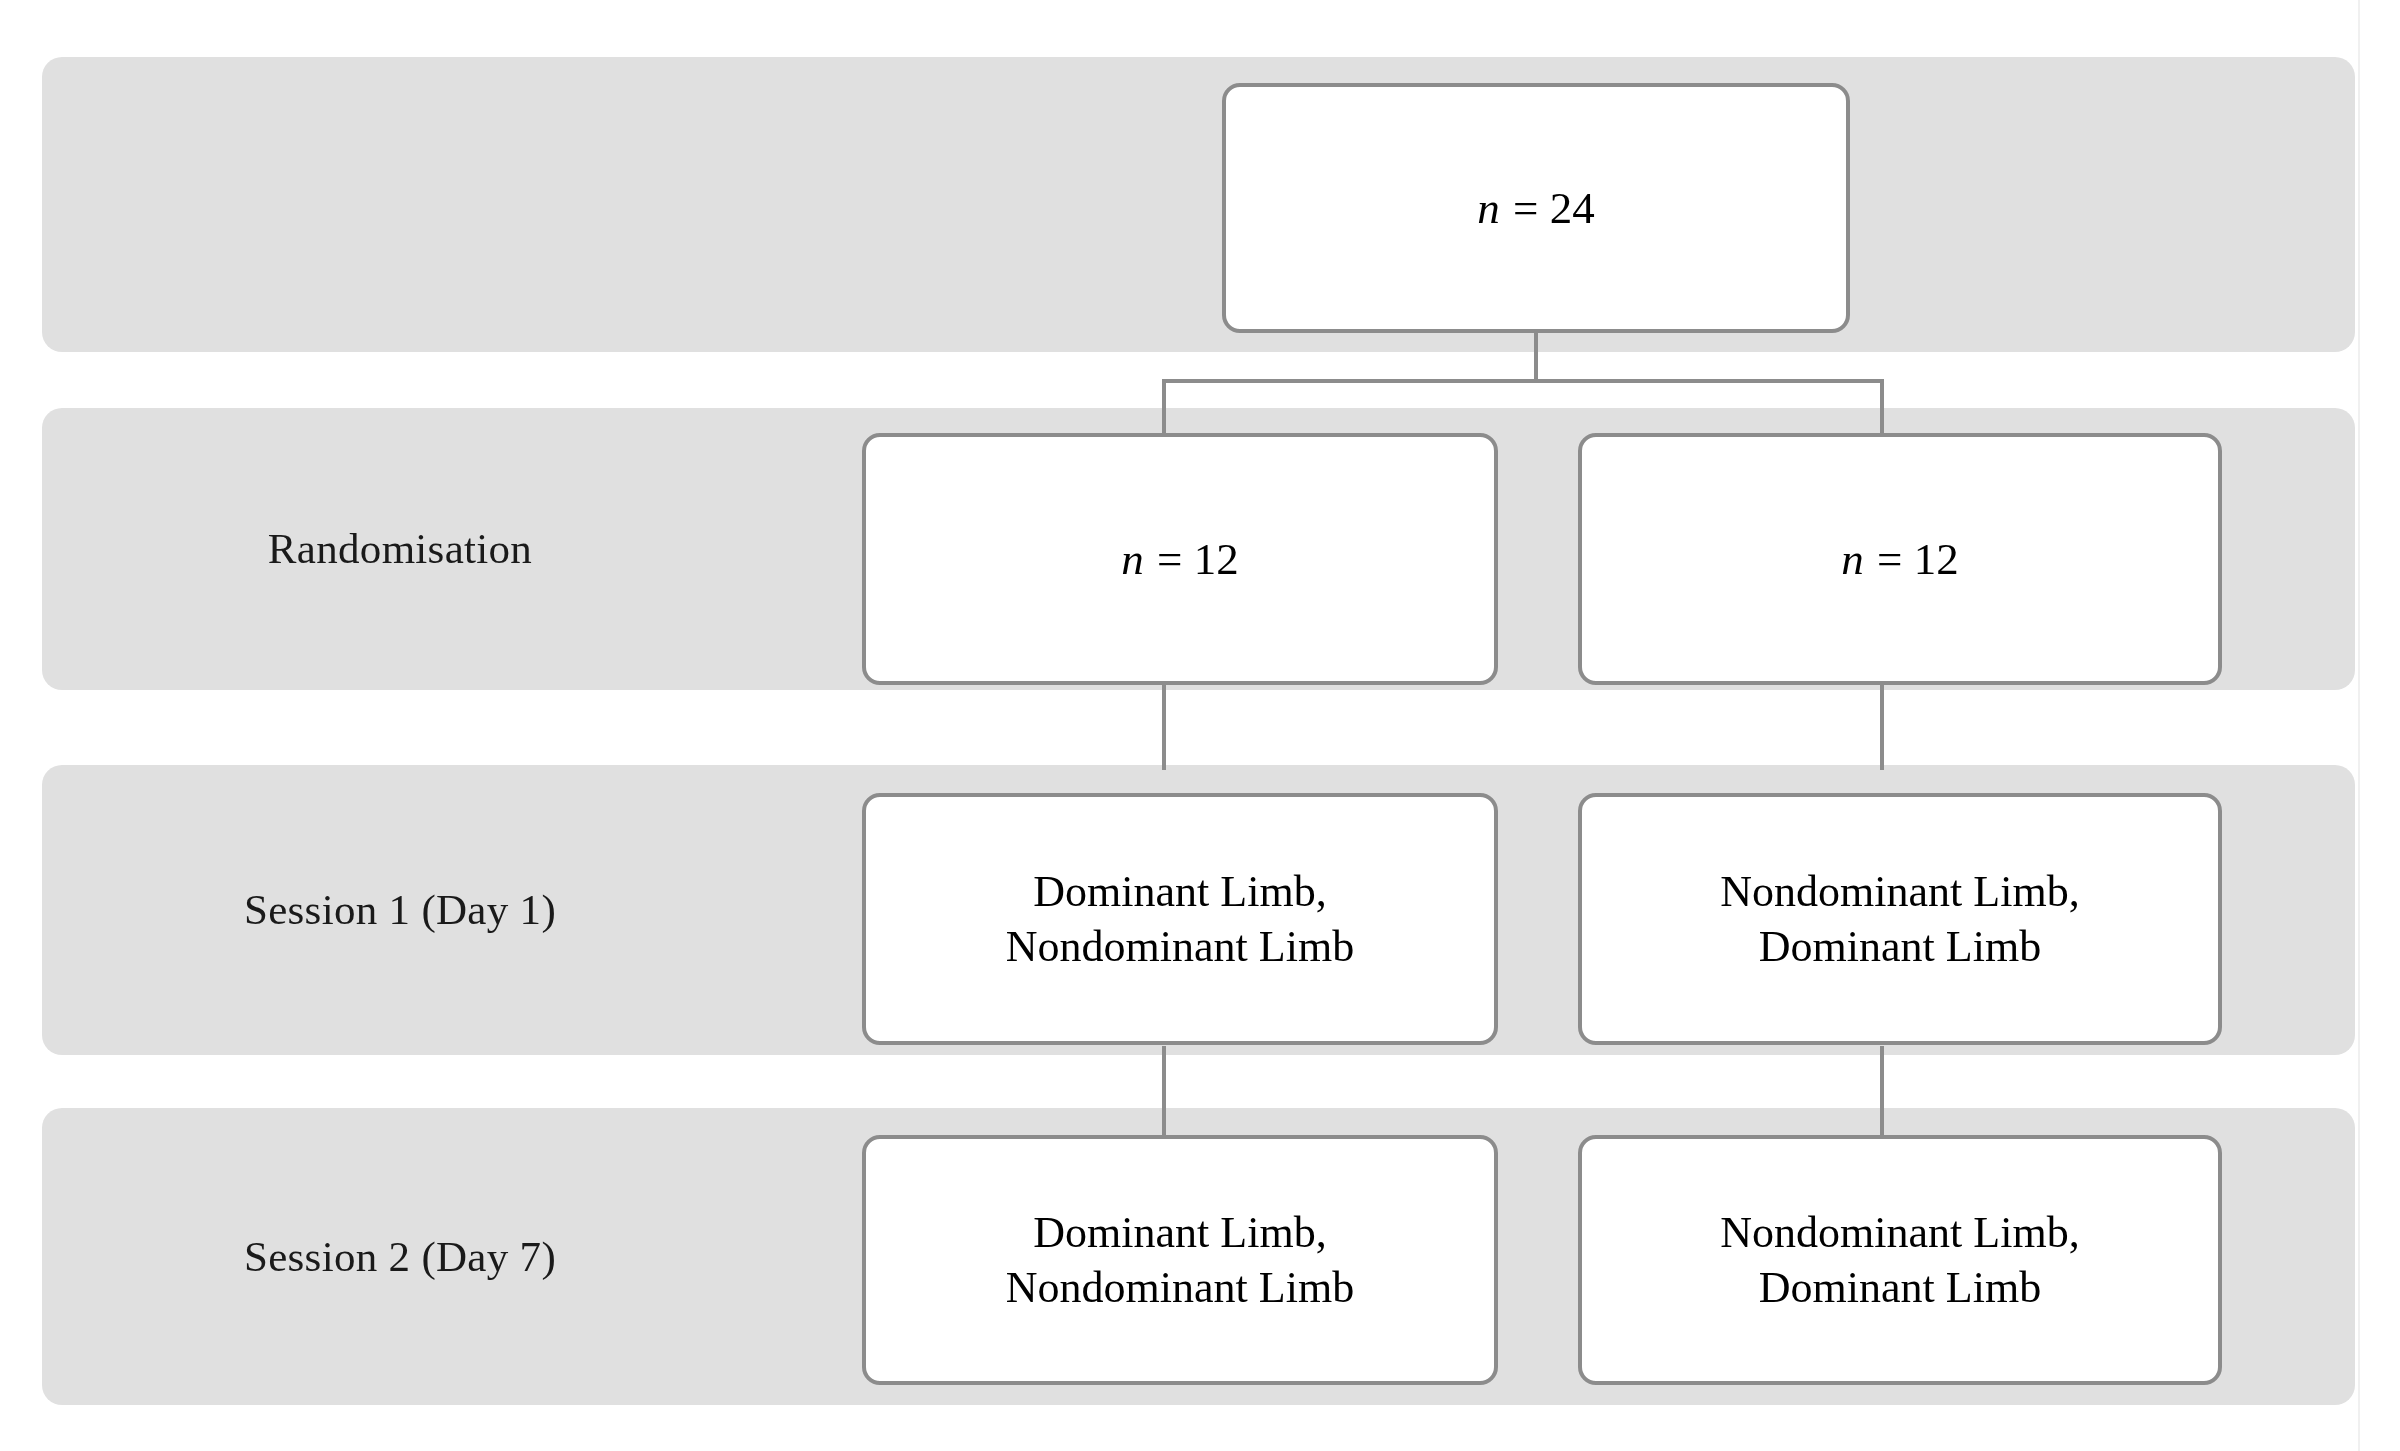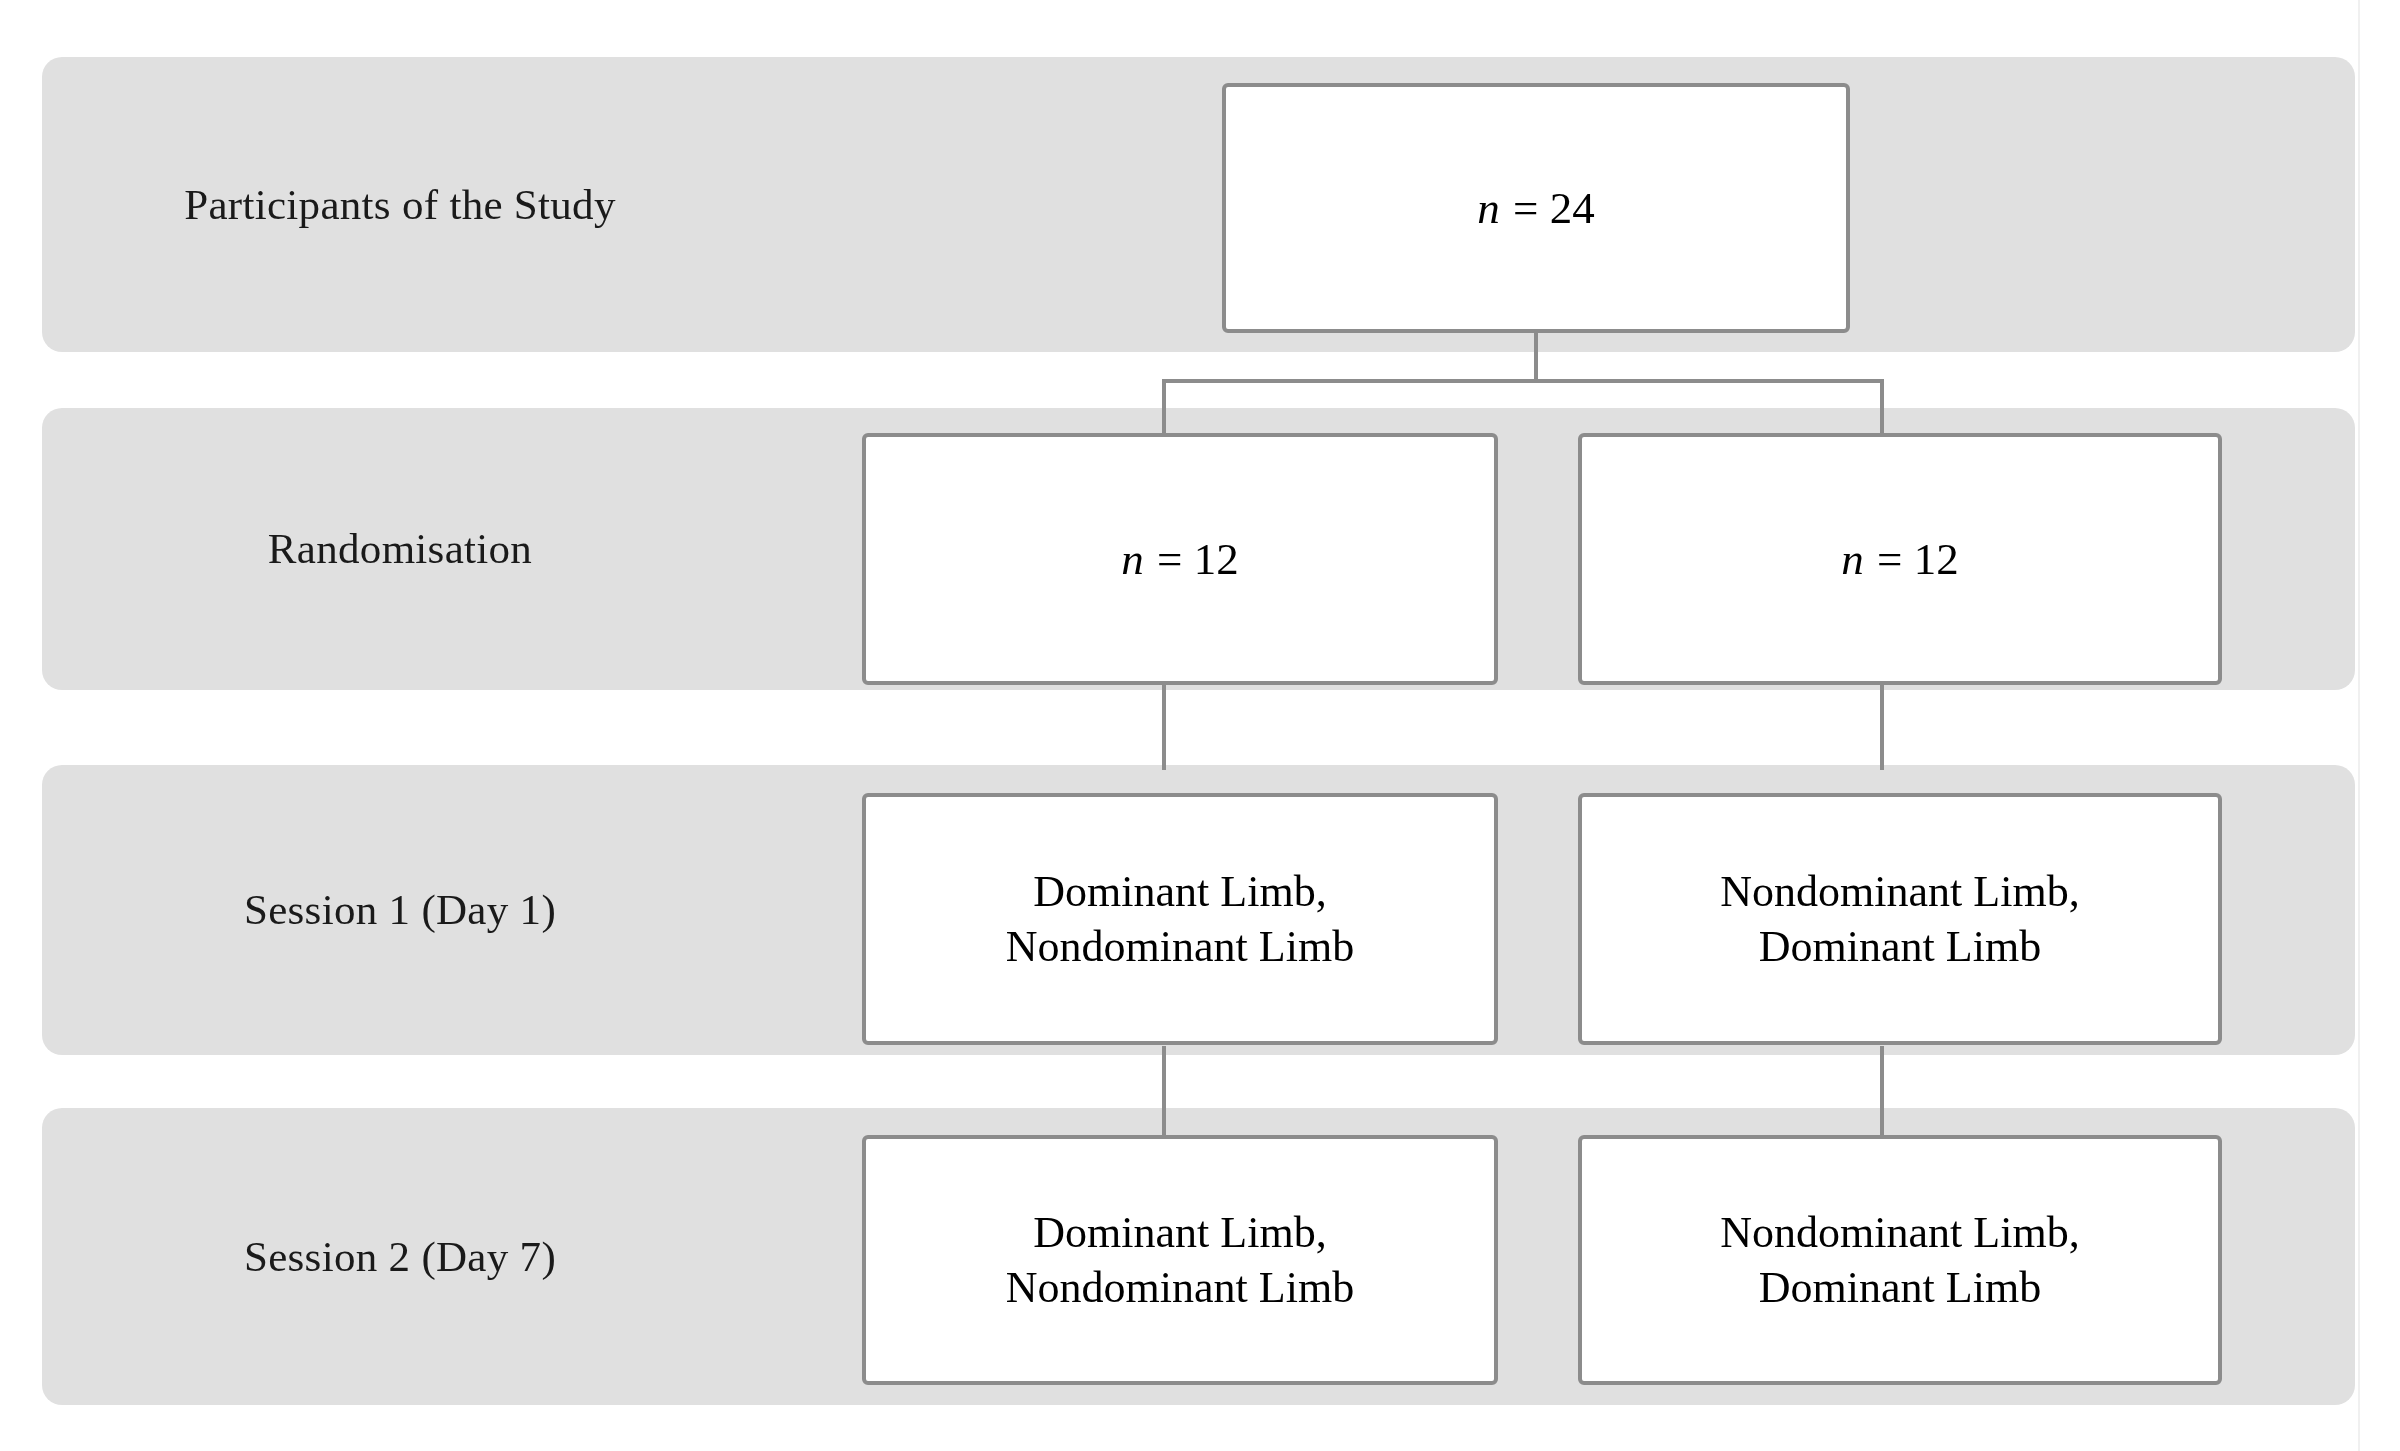--- a/index.html
+++ b/index.html
@@ -43,21 +43,21 @@
     line-height: 1.15;
     letter-spacing: 0.3px;
     white-space: nowrap;
   }
 
   
   .node {
     position: absolute;
     background: #ffffff;
     border: 4px solid #8c8c8c;
-    border-radius: 6px;
+    border-radius: 18px;
     box-sizing: border-box;
     display: flex;
     align-items: center;
     justify-content: center;
     text-align: center;
     color: #000000;
     font-size: 44px;
     line-height: 1.26;
     z-index: 3;
   }
@@ -86,21 +86,20 @@
 
 <div id="canvas">
 
   <div class="page-edge" style="left:2358px;"></div>
 
   <div class="band" style="left:42px; top:57px; width:2313px; height:295px;"></div>
   <div class="band" style="left:42px; top:408px; width:2313px; height:282px;"></div>
   <div class="band" style="left:42px; top:765px; width:2313px; height:290px;"></div>
   <div class="band" style="left:42px; top:1108px; width:2313px; height:297px;"></div>
 
-  <div class="stage-label" style="left:60px; top:57px; width:680px; height:295px;">Participants of the Study</div>
   <div class="stage-label" style="left:60px; top:408px; width:680px; height:282px;">Randomisation</div>
   <div class="stage-label" style="left:60px; top:765px; width:680px; height:290px;">Session 1 (Day 1)</div>
   <div class="stage-label" style="left:60px; top:1108px; width:680px; height:297px;">Session 2 (Day 7)</div>
 
   <div class="conn conn-v" style="left:1534px; top:330px; height:52px;"></div>
   <div class="conn conn-h" style="left:1162px; top:379px; width:722px;"></div>
   <div class="conn conn-v" style="left:1162px; top:379px; height:56px;"></div>
   <div class="conn conn-v" style="left:1880px; top:379px; height:56px;"></div>
 
   <div class="conn conn-v" style="left:1162px; top:684px; height:86px;"></div>

